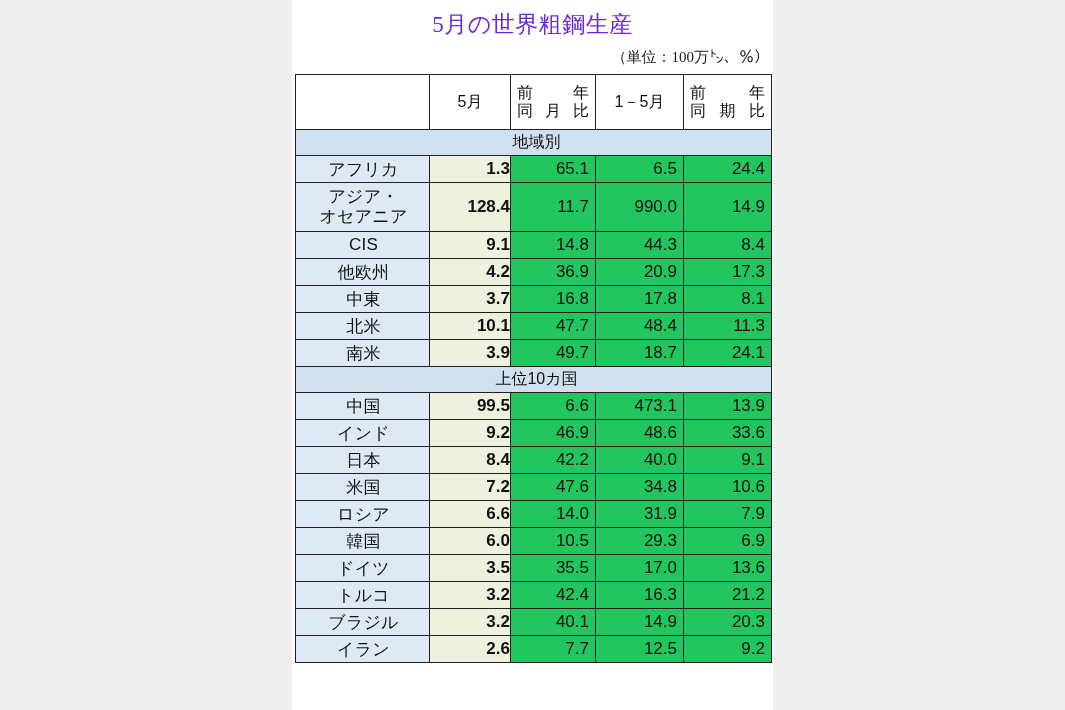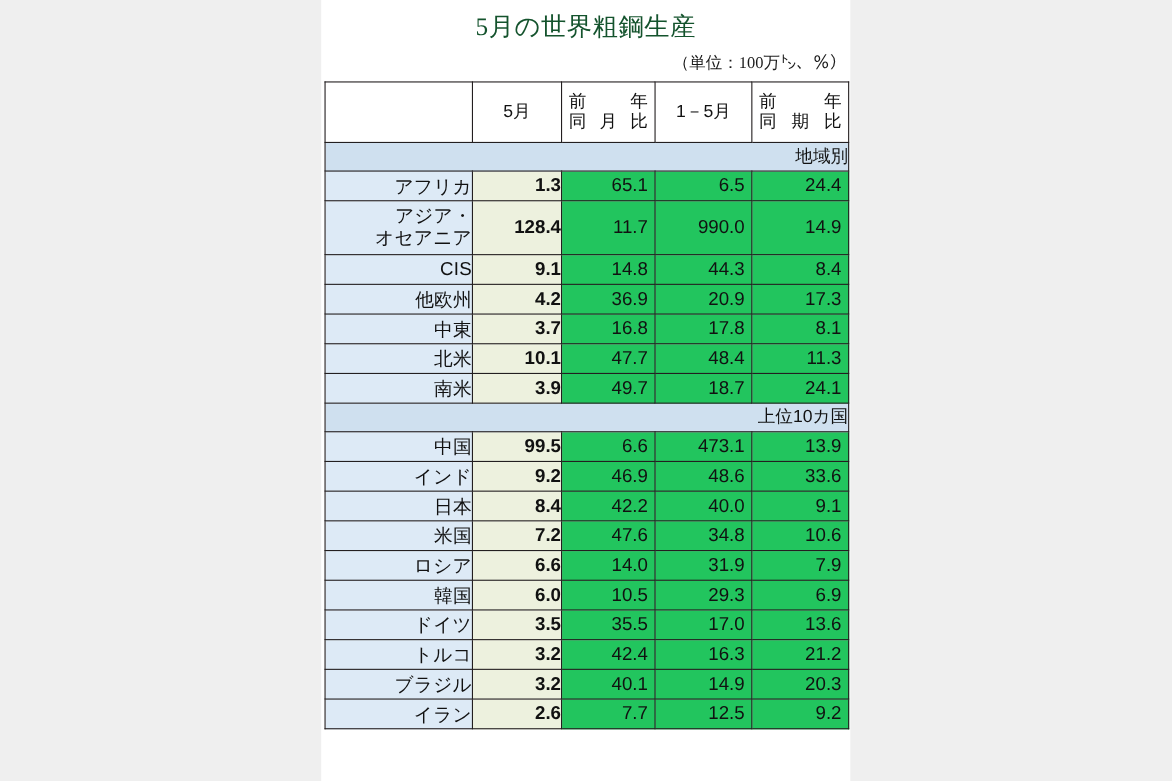--- a/index.html
+++ b/index.html
@@ -17,21 +17,21 @@
     position: absolute;
     left: 292px;
     top: 0;
     width: 481px;
     height: 710px;
     background: #ffffff;
   }
   #title {
     text-align: center;
     font-size: 23px;
-    color: #14532d;
+    color: #6d28d9;
     padding-top: 9px;
     letter-spacing: 0.5px;
     font-family: "Liberation Serif", serif;
     font-weight: normal;
   }
   #unit {
     text-align: right;
     font-size: 15px;
     color: #1a1a1a;
     padding-right: 4px;
@@ -70,28 +70,28 @@
   th.h0 { }
   .hdr2 span { display: block; }
   .spread {
     display: block;
     text-align: justify;
     text-align-last: justify;
     padding: 0 6px;
   }
   tr.section td {
     background: #cfe0ef;
-    text-align: right;
+    text-align: center;
     padding-left: 6px;
     font-size: 16px;
     height: 25px;
   }
   td.label {
     background: #ddeaf6;
-    text-align: right;
+    text-align: center;
     padding-left: 2px;
     font-size: 17px;
     letter-spacing: 0.2px;
   }
   td.v0 {
     background: #edf1de;
     text-align: right;
     padding-right: 0;
     font-weight: bold;
   }

